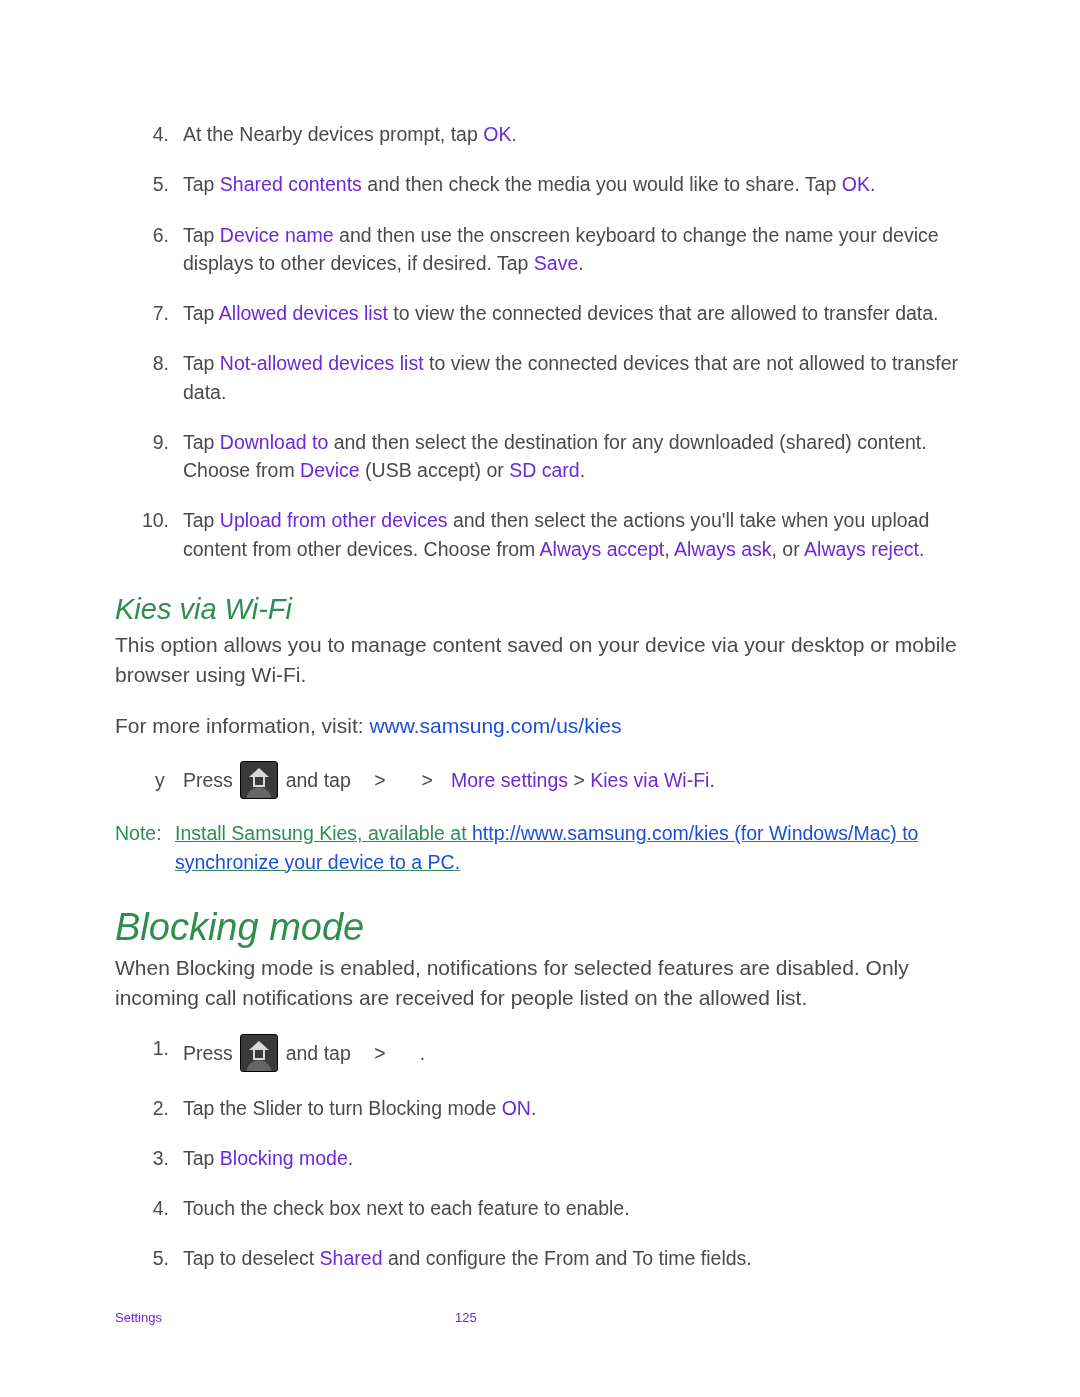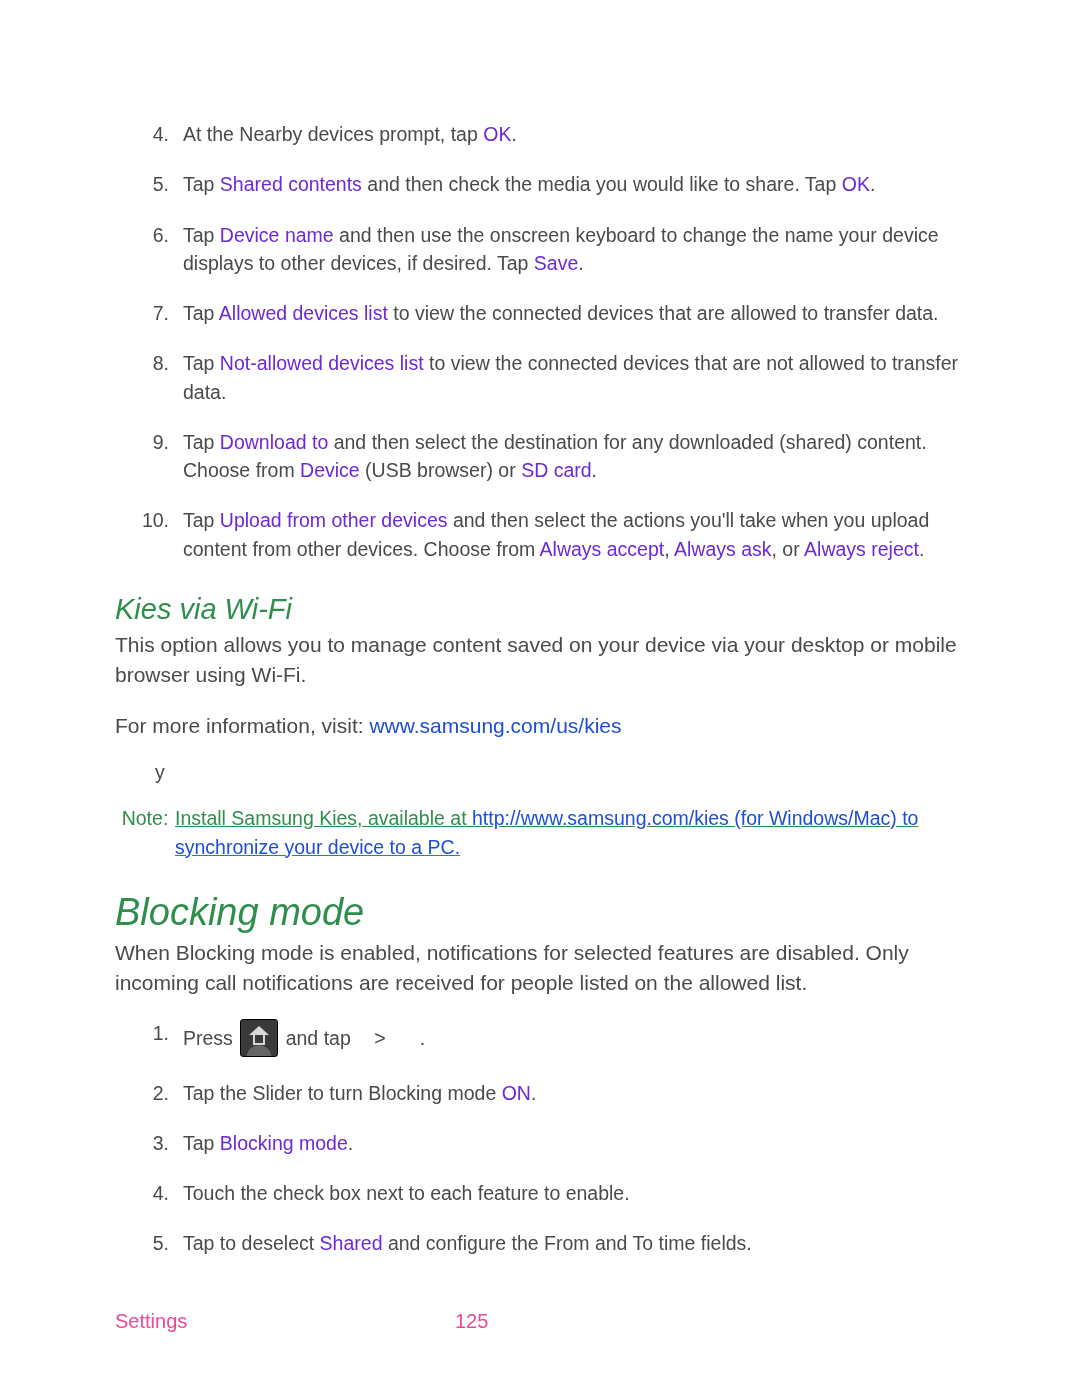--- a/index.html
+++ b/index.html
@@ -99,39 +99,38 @@
   .gt{ display:inline-block; padding:0 18px; }
   .note-row{
     display:flex;
     font-size:19.5px;
     margin-bottom:30px;
     line-height:1.45;
   }
   .note-row .lab{
     color:#2f8e4e;
     flex:0 0 60px;
-    text-align:center;
   }
   .note-row .txt{ color:#2f8e4e; flex:1;text-decoration:underline;}
   h2.big{
     font-family: Arial, Helvetica, sans-serif;
     font-style: italic;
     font-weight: 400;
     color:#2f8e4e;
     font-size:38px;
     margin: 10px 0 4px 0;
   }
   .footer{
     position:absolute;
-    bottom:64px;
+    bottom:72px;
     left:115px;
     right:115px;
     display:flex;
-    font-size:20px;
-    color:#ec4899;
+    font-size:13px;
+    color:#6d28d9;
   }
   .footer .sec{ flex:0 0 340px;}
 </style>
 </head>
 <body>
 
 <div class="page">
 
   <ol class="ol">
     <li class="item">
@@ -160,39 +159,42 @@
     </li>
     <li class="item">
       <span class="num">8.</span>
       <span class="body">
         <span>Tap </span><span class="b">Not-allowed devices list</span><span> to view the connected devices that are not allowed to transfer data.</span>
       </span>
     </li>
     <li class="item">
       <span class="num">9.</span>
       <span class="body">
-        <span>Tap </span><span class="b">Download to</span><span> and then select the destination for any downloaded (shared) content. Choose from </span><span class="b">Device</span><span> (USB browser) or </span><span class="b">SD card</span><span>.</span>
+        <span>Tap </span><span class="b">Download to</span><span> and then select the destination for any downloaded (shared) content. Choose from </span><span class="b">Device</span><span> (USB accept) or </span><span class="b">SD card</span><span>.</span>
       </span>
     </li>
     <li class="item">
       <span class="num">10.</span>
       <span class="body">
         <span>Tap </span><span class="b">Upload from other devices</span><span> and then select the actions you'll take when you upload content from other devices. Choose from </span><span class="b">Always accept</span><span>, </span><span class="b">Always ask</span><span>, or </span><span class="b">Always reject</span><span>.</span>
       </span>
     </li>
   </ol>
 
   <h3 class="sub">Kies via Wi-Fi</h3>
   <p class="body">This option allows you to manage content saved on your device via your desktop or mobile browser using Wi-Fi.</p>
   <p class="body">
     <span>For more information, visit: </span><a class="link">www.samsung.com/us/kies</a>
   </p>
 
   <div class="bullet-line">
     <span class="bul">y</span>
+    <span>
+      <span>Press </span><span class="icon-home"></span><span> and tap </span><span class="gt">&gt;</span><span class="gt">&gt;</span><span class="b">More settings</span> <span>&gt;</span> <span class="b">Kies via Wi-Fi</span><span>.</span>
+    </span>
   </div>
 
   <div class="note-row">
     <span class="lab"><span>Note</span><span>:</span></span>
     <span class="txt">
       <span>Install Samsung Kies, available at </span><a class="link">http://www.samsung.com/kies (for Windows/Mac) to synchronize your device to a PC.</a>
     </span>
   </div>
 
   <h2 class="big">Blocking mode</h2>

